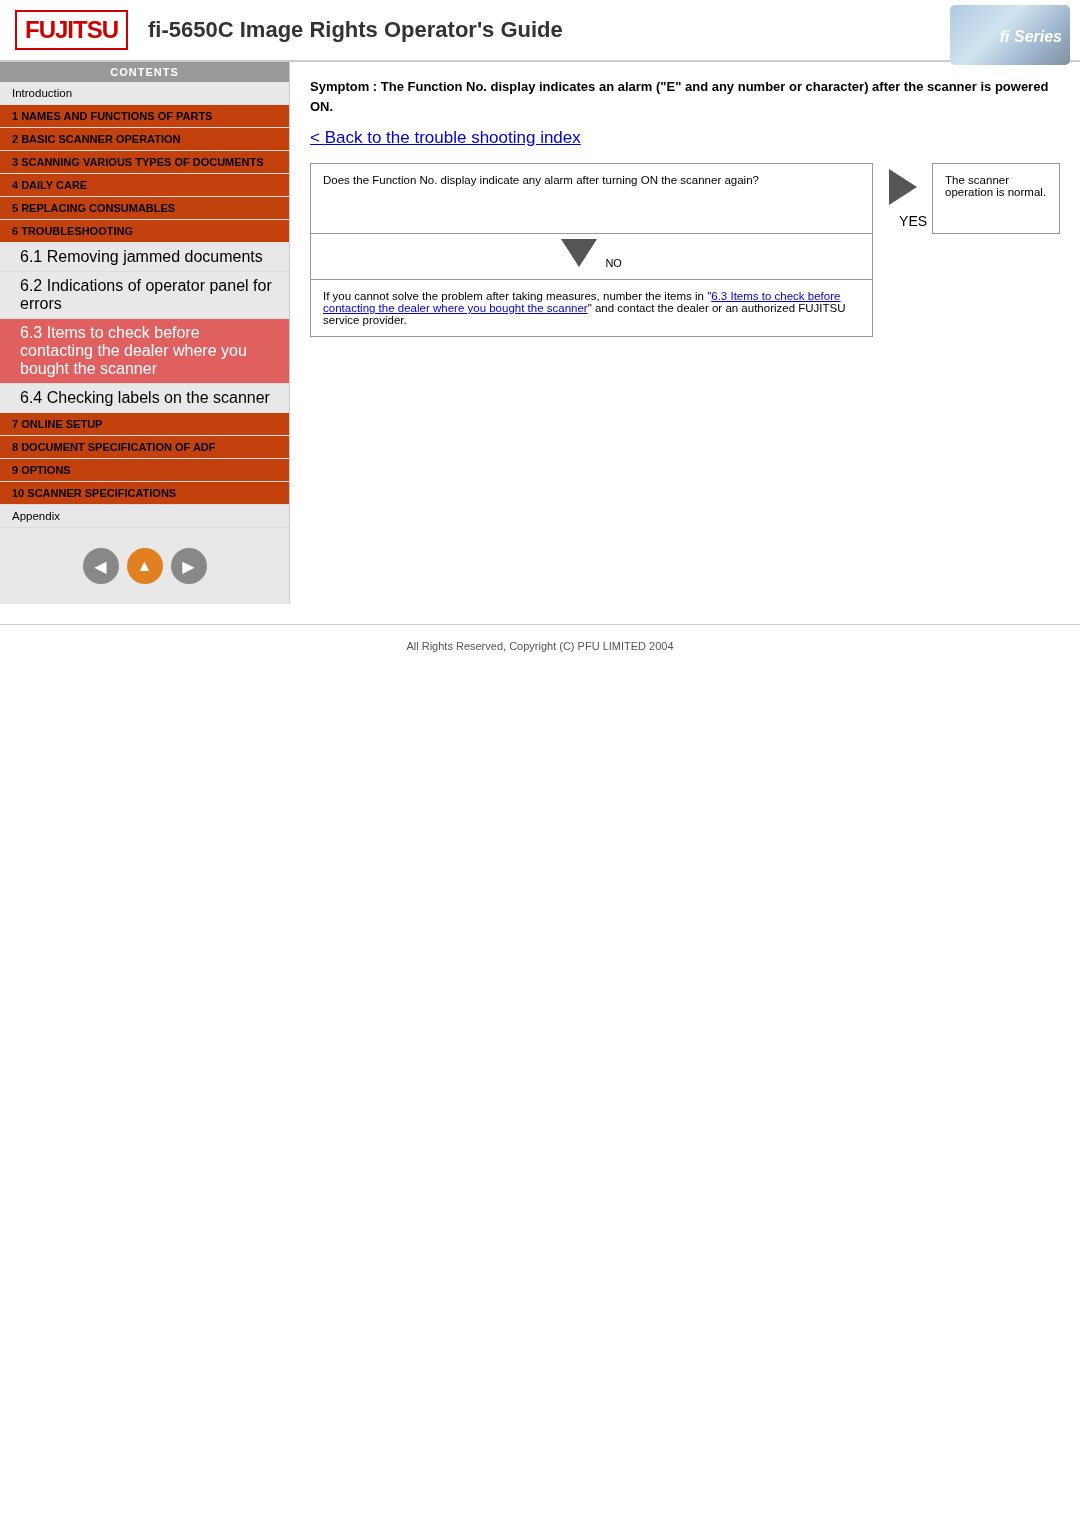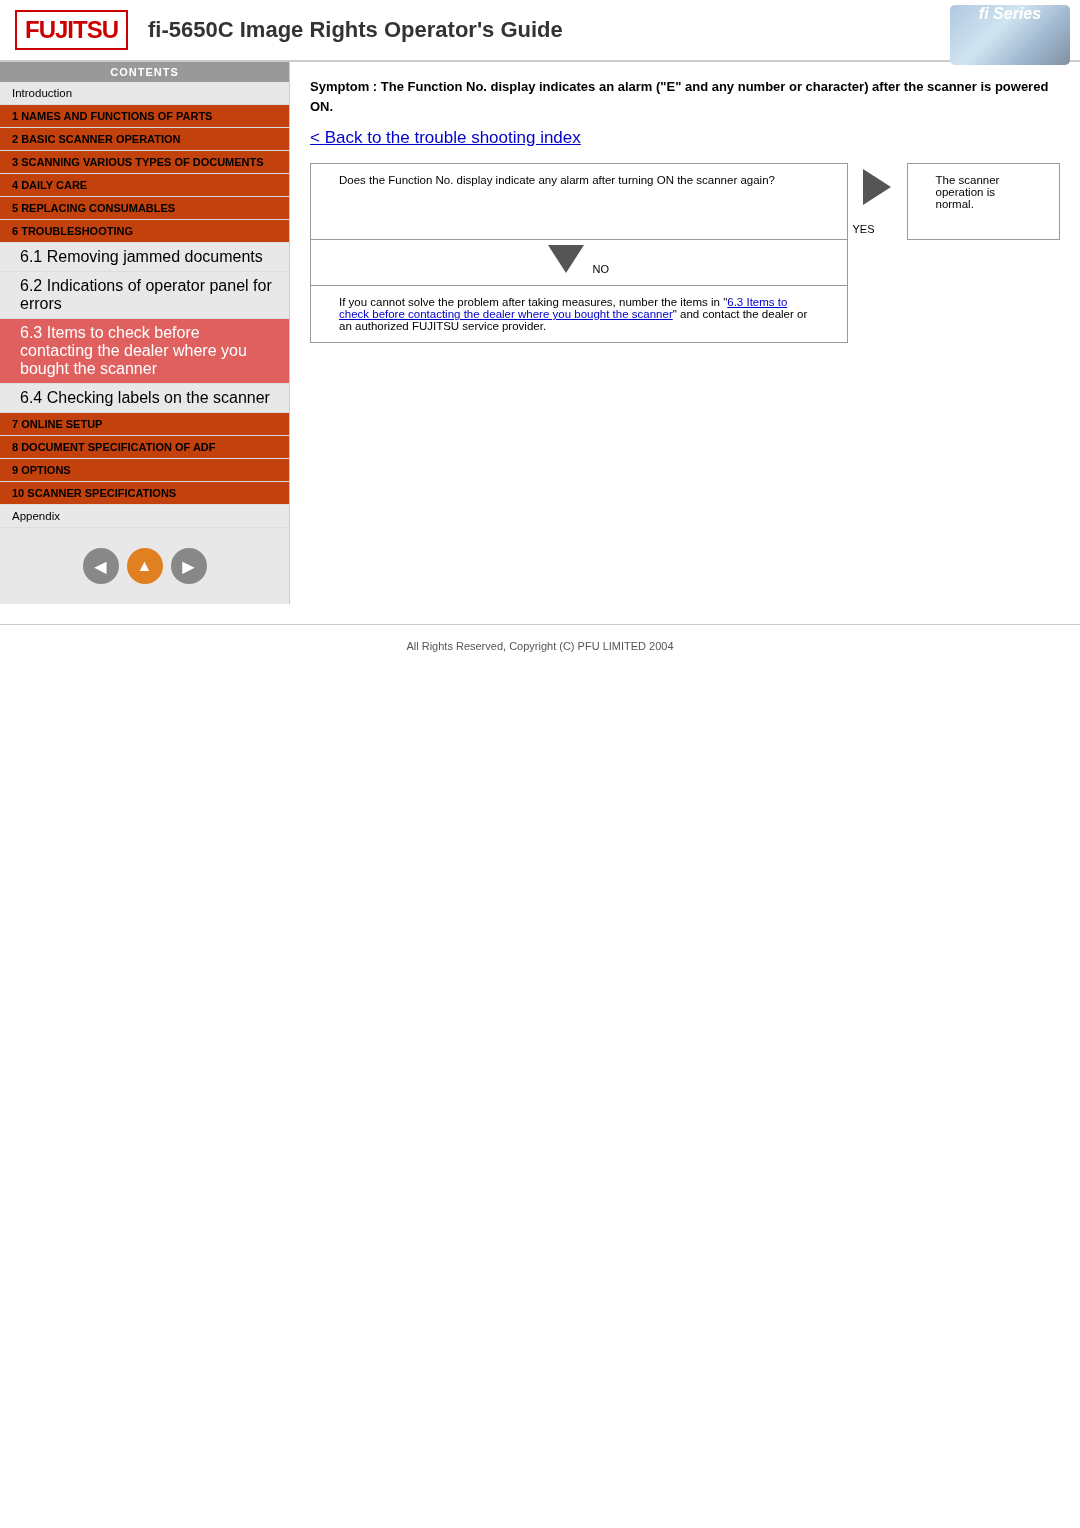--- a/index.html
+++ b/index.html
@@ -47,23 +47,23 @@
     .fi-series-badge {
       position: absolute;
       right: 10px;
       top: 5px;
       width: 120px;
       height: 60px;
       background: linear-gradient(135deg, #b0c8e0 0%, #d0e4f0 40%, #a0b8d0 70%, #8090a0 100%);
       border-radius: 5px;
       display: flex;
       flex-direction: column;
-      align-items: center;
+      align-items: flex-end;
       justify-content: flex-start;
-      padding: 0 8px;
+      padding: 23px 8px;
       overflow: hidden;
     }
     .fi-series-text {
       font-style: italic;
       font-size: 16px;
       color: #fff;
       font-weight: bold;
     }
 
     
@@ -155,21 +155,21 @@
     }
 
     
     .flowchart-table {
       border-collapse: collapse;
       width: 100%;
       margin-top: 5px;
     }
     .flowchart-table td {
       border: 1px solid #999;
-      padding: 10px 28px;
+      padding: 10px 12px;
       vertical-align: top;
       font-size: 11.5px;
     }
     .flowchart-table td.arrow-cell {
       width: 60px;
       text-align: center;
       vertical-align: middle;
       border: none;
       padding: 5px;
     }
@@ -183,24 +183,24 @@
     }
     .arrow-down {
       width: 0;
       height: 0;
       border-left: 18px solid transparent;
       border-right: 18px solid transparent;
       border-top: 28px solid #555;
       display: inline-block;
     }
     .yes-label {
-      font-size: 11px;
-      text-align: left;
+      font-size: 14px;
+      text-align: right;
       display: block;
-      margin-top: 16px;
+      margin-top: 6px;
     }
     .no-label {
       font-size: 11px;
       margin-left: 5px;
     }
 
     .link-text {
       color: #0000cc;
       text-decoration: underline;
       cursor: pointer;

